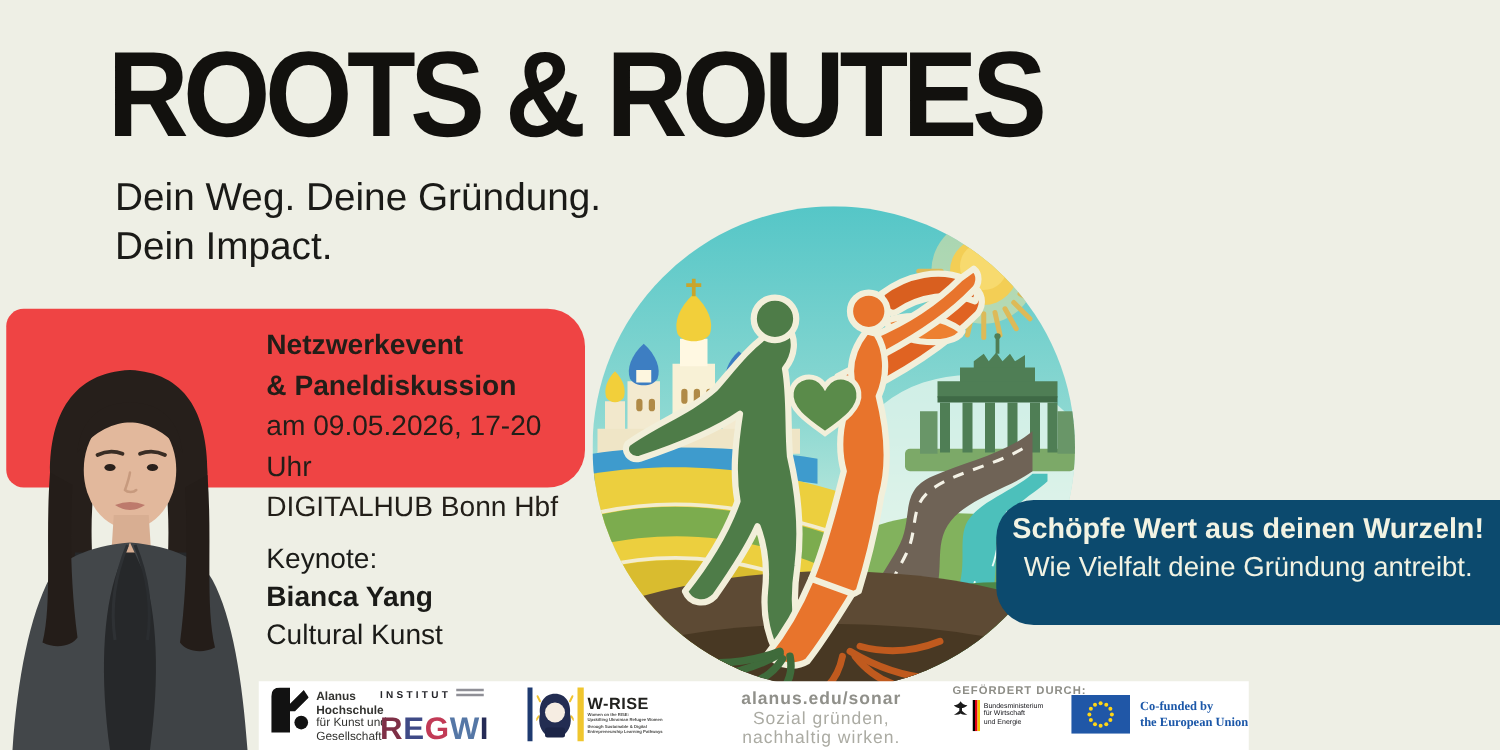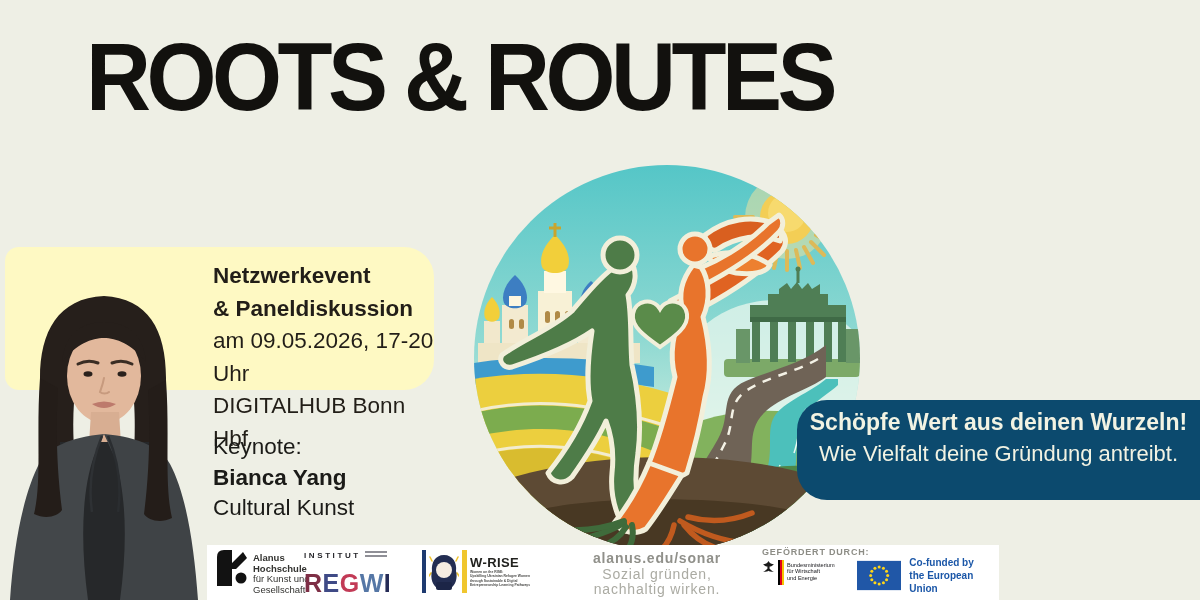--- a/index.html
+++ b/index.html
@@ -15,22 +15,22 @@
     left:86px;top:26px;width:900px;
     font-size:90px;font-weight:800;letter-spacing:-4.5px;line-height:94px;
     color:#12110E;transform:scaleY(1.08);transform-origin:top left;white-space:nowrap;
   }
   .subtitle{
     left:92px;top:138px;font-size:31px;line-height:39px;color:#1A1A17;
   }
 
   
   .event-banner{
-    left:5px;top:247px;width:429px;height:143px;
-    background:#fef9c3;border-radius:14px 30px 30px 14px;z-index:2;
+    left:5px;top:247px;width:463px;height:143px;
+    background:#ef4444;border-radius:14px 30px 30px 14px;z-index:2;
   }
   .event-banner .txt{
     position:absolute;left:208px;top:13px;font-size:22.5px;line-height:32.5px;color:#221E18;
   }
   .event-banner .txt .b{font-weight:700;}
 
   
   .keynote{left:213px;top:432px;font-size:22.5px;line-height:30.5px;color:#1B1B18;z-index:2;}
   .keynote .b{font-weight:700;}
 
@@ -77,29 +77,33 @@
   .wrise .t .micro{font-size:3.4px;line-height:4.4px;color:#4A4A48;font-weight:700;}
 
   .sonar{left:360px;top:6px;width:180px;text-align:center;color:#ABABA3;font-size:14px;line-height:15.5px;letter-spacing:0.8px;}
   .sonar .b{font-weight:700;color:#90908A;}
 
   .funding{left:555px;top:2px;}
   .funding .lbl{font-size:9px;font-weight:700;letter-spacing:0.8px;color:#8D8D86;line-height:11px;}
   .funding .row{display:flex;gap:3px;align-items:flex-start;margin-top:2px;}
   .funding .ministry{font-size:5.6px;line-height:6.4px;color:#15151A;padding-top:2px;}
 
-  .eu{left:650px;top:11px;display:flex;gap:8px;align-items:center;}
+  .eu{left:650px;top:11px;display:flex;gap:8px;align-items:center;font-family:Liberation Serif, serif;}
   .eu .t{font-size:10px;font-weight:700;color:#1B57A8;line-height:13px;}
 </style>
 </head>
 <body>
 
 <div class="canvas">
 
   <div class="abs title">ROOTS &amp; ROUTES</div>
+  <div class="abs subtitle">
+    <div>Dein Weg. Deine Gründung.</div>
+    <div>Dein Impact.</div>
+  </div>
 
   <div class="abs hero-circle">
     <svg width="386" height="386" viewBox="0 0 386 386">
       <defs>
         <linearGradient id="skyg" x1="0" y1="0" x2="0" y2="1">
           <stop offset="0" stop-color="#55C6C7"></stop>
           <stop offset="0.45" stop-color="#8FD9D2"></stop>
           <stop offset="0.72" stop-color="#C9ECDF"></stop>
           <stop offset="1" stop-color="#D9F0E3"></stop>
         </linearGradient>

